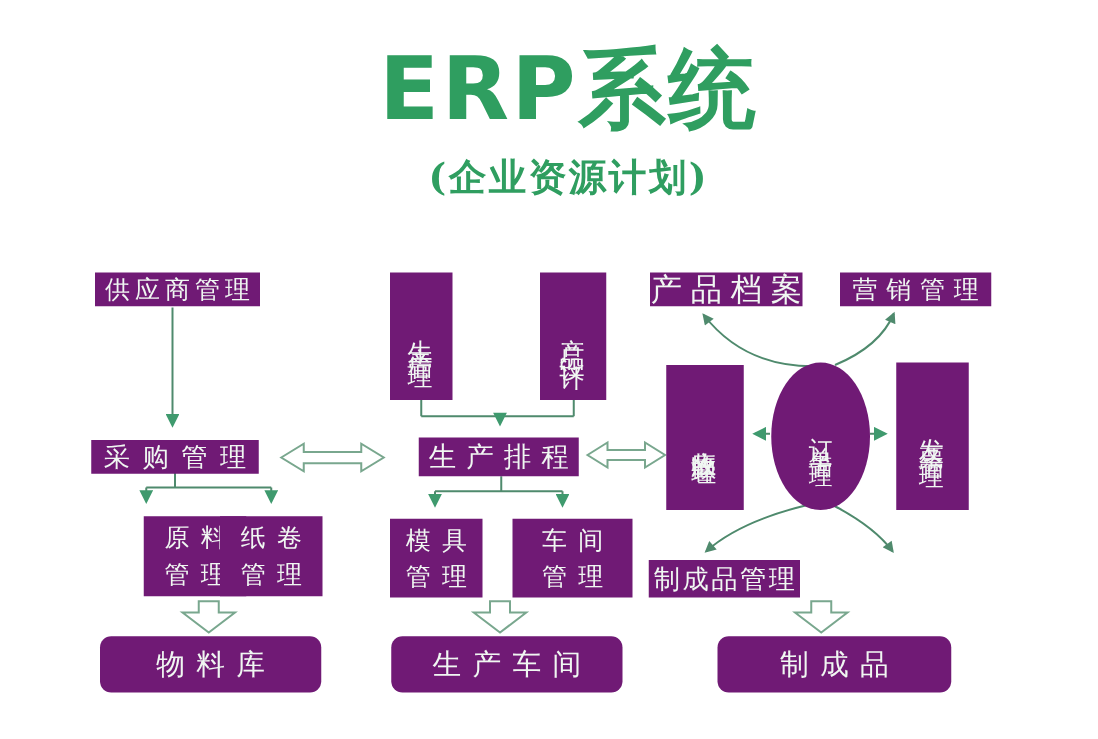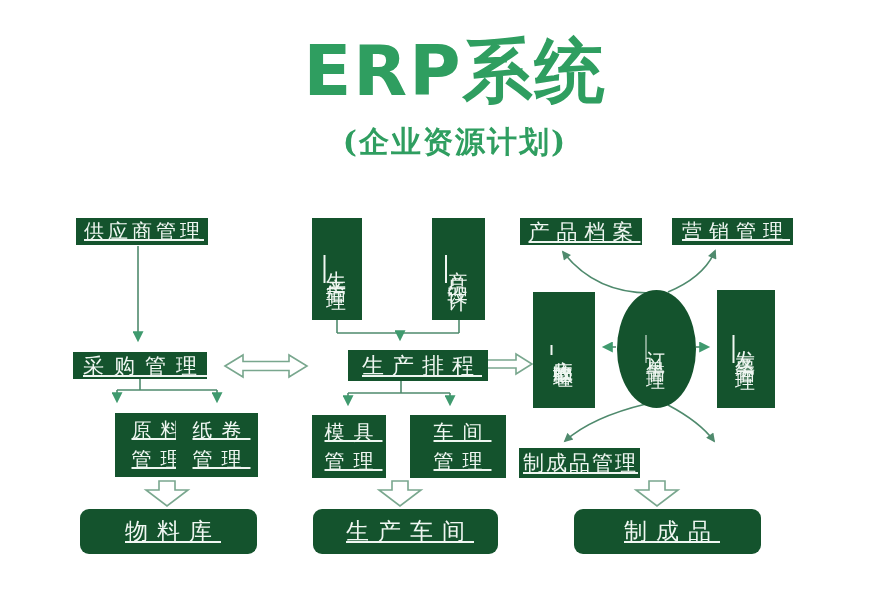--- a/index.html
+++ b/index.html
@@ -10,23 +10,23 @@
   .title{
     position:absolute;left:0;top:36px;width:910px;text-align:center;
     font-family:"DejaVu Sans","Liberation Sans",sans-serif;
     font-weight:900;font-size:70px;letter-spacing:2px;color:#2f9e60;line-height:1;
   }
   .subtitle{
     position:absolute;left:0;top:122px;width:910px;text-align:center;
     font-size:30px;color:#2f9e60;letter-spacing:2px;font-weight:600;
   }
   .box{
-    position:absolute;background:#14532d;color:#f0f7f2;
+    position:absolute;background:#701a75;color:#f0f7f2;
     display:flex;align-items:center;justify-content:center;
-    box-sizing:border-box;text-align:left;text-decoration:underline;
+    box-sizing:border-box;text-align:left;
   }
   .h1line{font-size:20px;letter-spacing:4px;white-space:nowrap;text-indent:4px;}
   .big{font-size:23px;letter-spacing:9px;text-indent:9px;}
   .round{border-radius:9px;}
   .two{flex-direction:column;font-size:20px;letter-spacing:9px;line-height:1.45;text-indent:9px;}
   .vert{
     writing-mode:vertical-rl;text-orientation:upright;
     font-size:20px;letter-spacing:7px;
   }
   .ellipse{border-radius:50%;}
@@ -89,32 +89,32 @@
     <span>管理</span>
   </div>
   <div class="box two" style="left:176px;top:413px;width:82px;height:64px;">
     <span>纸卷</span>
     <span>管理</span>
   </div>
   <div class="box big round" style="left:80px;top:509px;width:177px;height:45px;">物料库</div>
 
   <div class="box vert" style="left:312px;top:218px;width:50px;height:102px;">生产管理</div>
   <div class="box vert" style="left:432px;top:218px;width:53px;height:102px;">产品设计</div>
-  <div class="box h1line" style="left:348px;top:350px;width:140px;height:31px;font-size:22px;letter-spacing:8px;text-indent:8px;">生产排程</div>
+  <div class="box h1line" style="left:335px;top:350px;width:128px;height:31px;font-size:22px;letter-spacing:8px;text-indent:8px;">生产排程</div>
   <div class="box two" style="left:312px;top:415px;width:74px;height:63px;">
     <span>模具</span>
     <span>管理</span>
   </div>
   <div class="box two" style="left:410px;top:415px;width:96px;height:63px;">
     <span>车间</span>
     <span>管理</span>
   </div>
   <div class="box big round" style="left:313px;top:509px;width:185px;height:45px;">生产车间</div>
 
-  <div class="box h1line" style="left:520px;top:218px;width:122px;height:27px;font-size:21px;letter-spacing:7px;text-indent:7px;">产品档案</div>
+  <div class="box h1line" style="left:520px;top:218px;width:122px;height:27px;font-size:25px;letter-spacing:7px;text-indent:7px;">产品档案</div>
   <div class="box h1line" style="left:672px;top:218px;width:121px;height:27px;font-size:20px;letter-spacing:7px;text-indent:7px;">营销管理</div>
   <div class="box vert" style="left:533px;top:292px;width:62px;height:116px;letter-spacing:2px;">应收款管理</div>
   <div class="box vert ellipse" style="left:617px;top:290px;width:79px;height:118px;font-size:19px;letter-spacing:7px;">订单管理</div>
   <div class="box vert" style="left:717px;top:290px;width:58px;height:118px;">发票管理</div>
   <div class="box h1line" style="left:519px;top:448px;width:121px;height:30px;font-size:21px;letter-spacing:2px;text-indent:2px;">制成品管理</div>
   <div class="box big round" style="left:574px;top:509px;width:187px;height:45px;">制成品</div>
 
 </div>
 
 </body></html>

